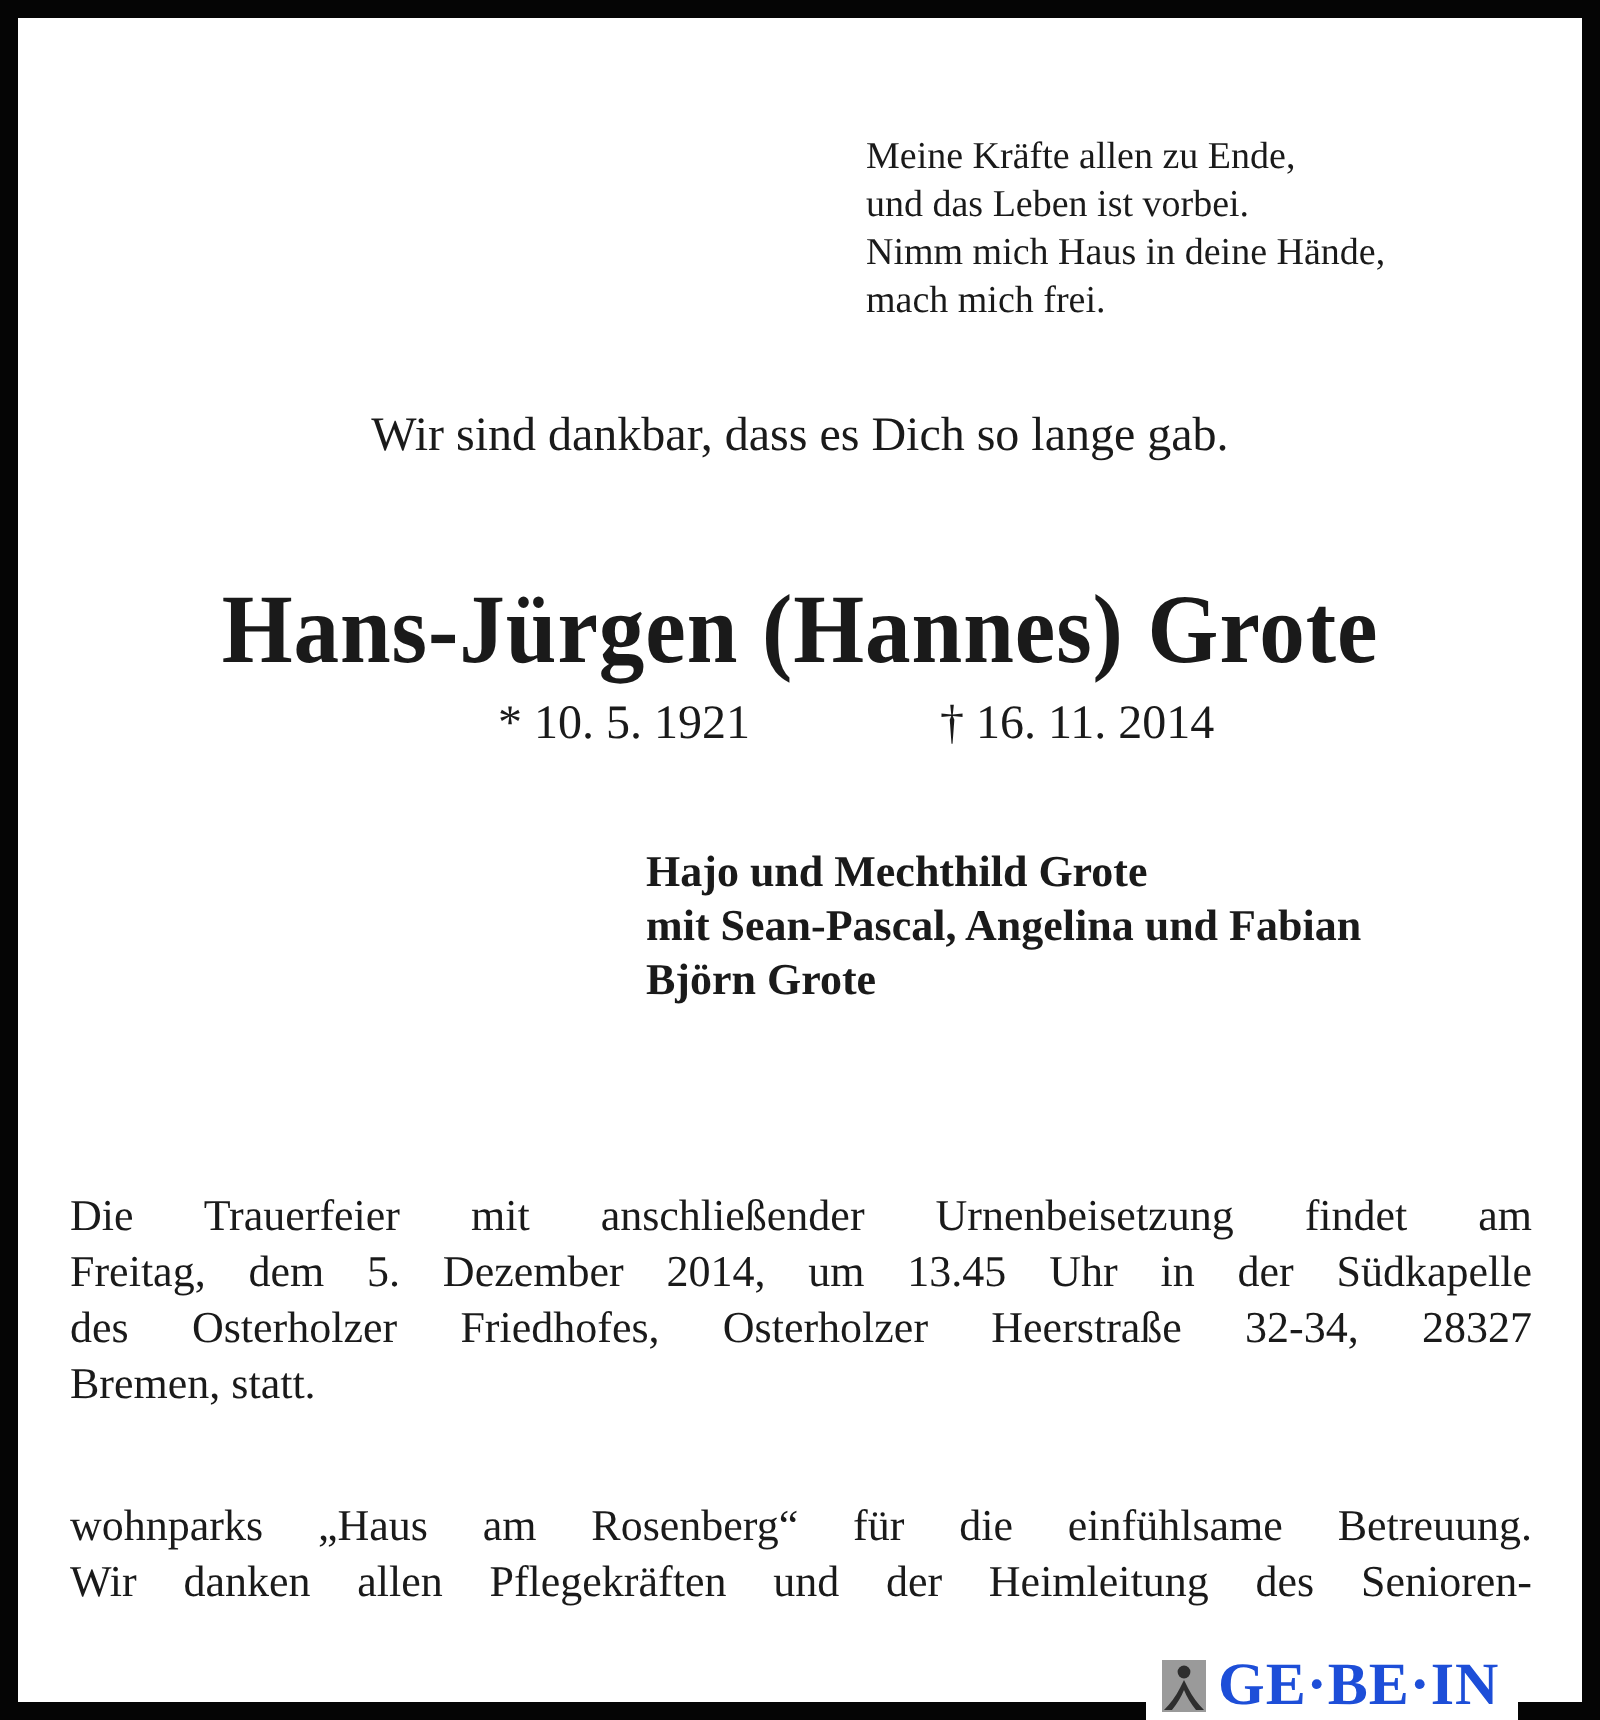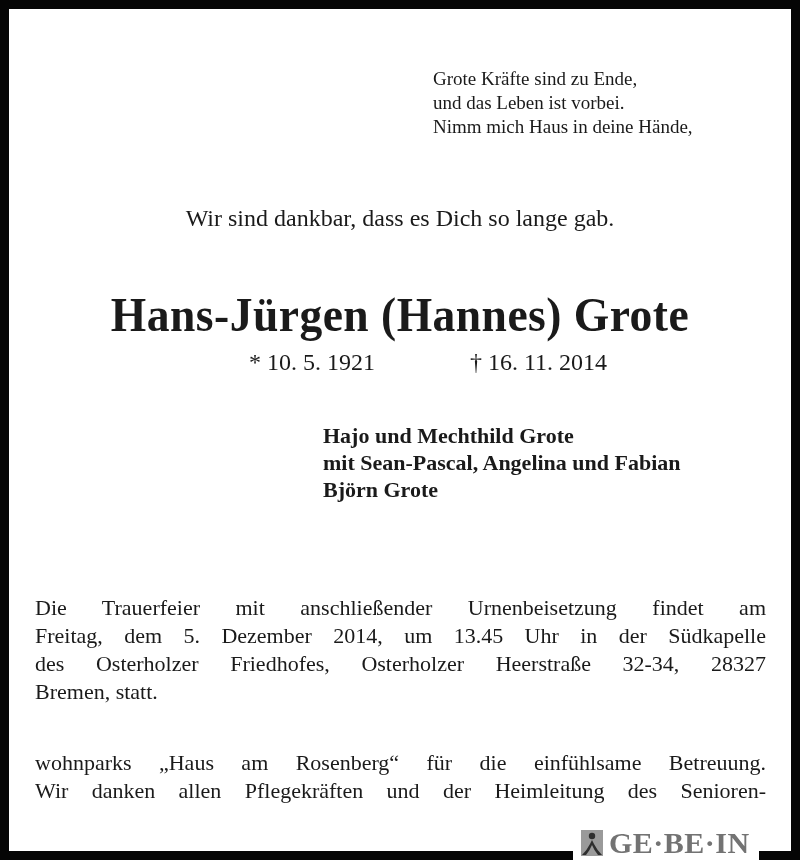--- a/index.html
+++ b/index.html
@@ -40,32 +40,33 @@
     .para .line.last { text-align-last: left; }
     .funeral { top: 573px; }
     .thanks { top: 728px; }
     .logo {
       position: absolute; left: 573px; top: 826px; height: 34px; width: 186px;
       background: #ffffff; display: flex; align-items: center; padding-left: 8px; box-sizing: border-box;
     }
     .logo-mark { width: 22px; height: 26px; margin-right: 6px; }
     .logo-text {
       font-family: "Liberation Serif", "DejaVu Serif", serif; font-weight: bold; font-size: 30px;
-      color: #737373; letter-spacing: 0.5px; line-height: 34px;
+      color: #1d4ed8; letter-spacing: 0.5px; line-height: 34px;
     }
   </style>
 </head>
 <body>
 
 <div class="frame"></div>
 
 <div class="verse serif">
-  <div>Grote Kräfte sind zu Ende,</div>
+  <div>Meine Kräfte allen zu Ende,</div>
   <div>und das Leben ist vorbei.</div>
   <div>Nimm mich Haus in deine Hände,</div>
+  <div>mach mich frei.</div>
 </div>
 
 <div class="gratitude serif">Wir sind dankbar, dass es Dich so lange gab.</div>
 
 <div class="name serif">Hans-Jürgen (Hannes) Grote</div>
 
 <div class="dates birth serif">* 10. 5. 1921</div>
 <div class="dates death serif">† 16. 11. 2014</div>
 
 <div class="mourners serif">

